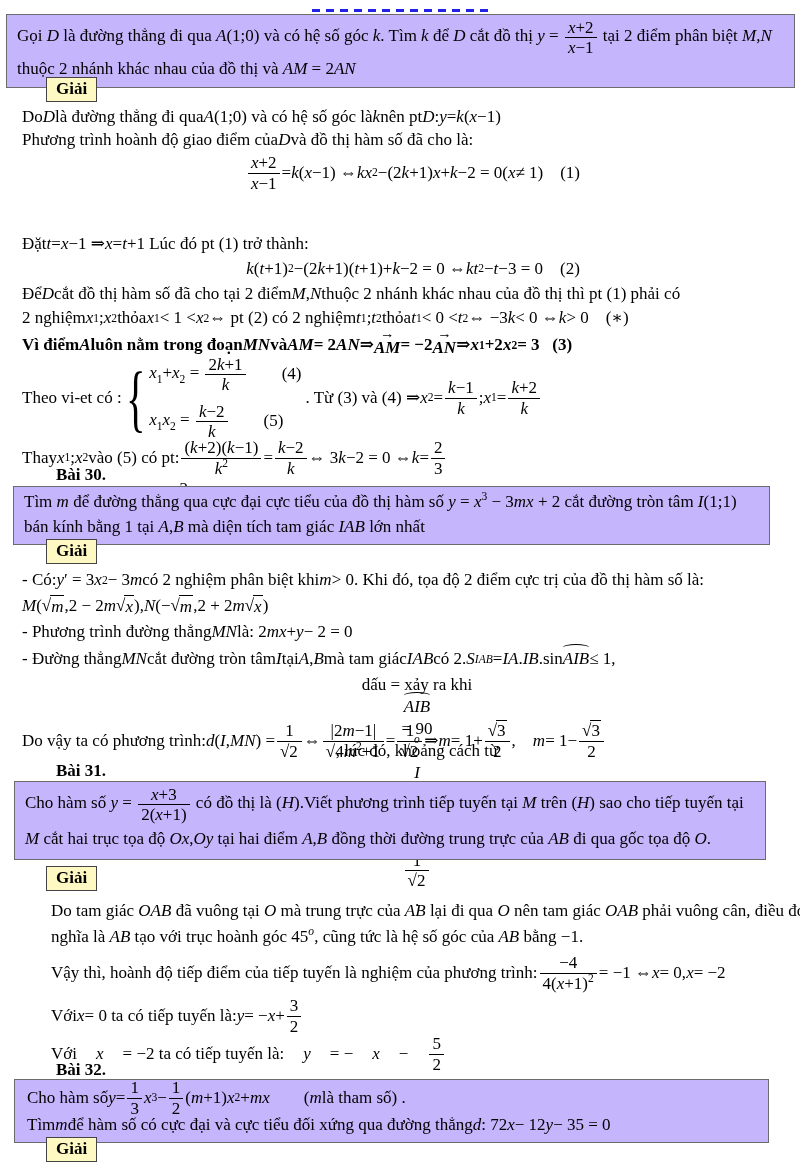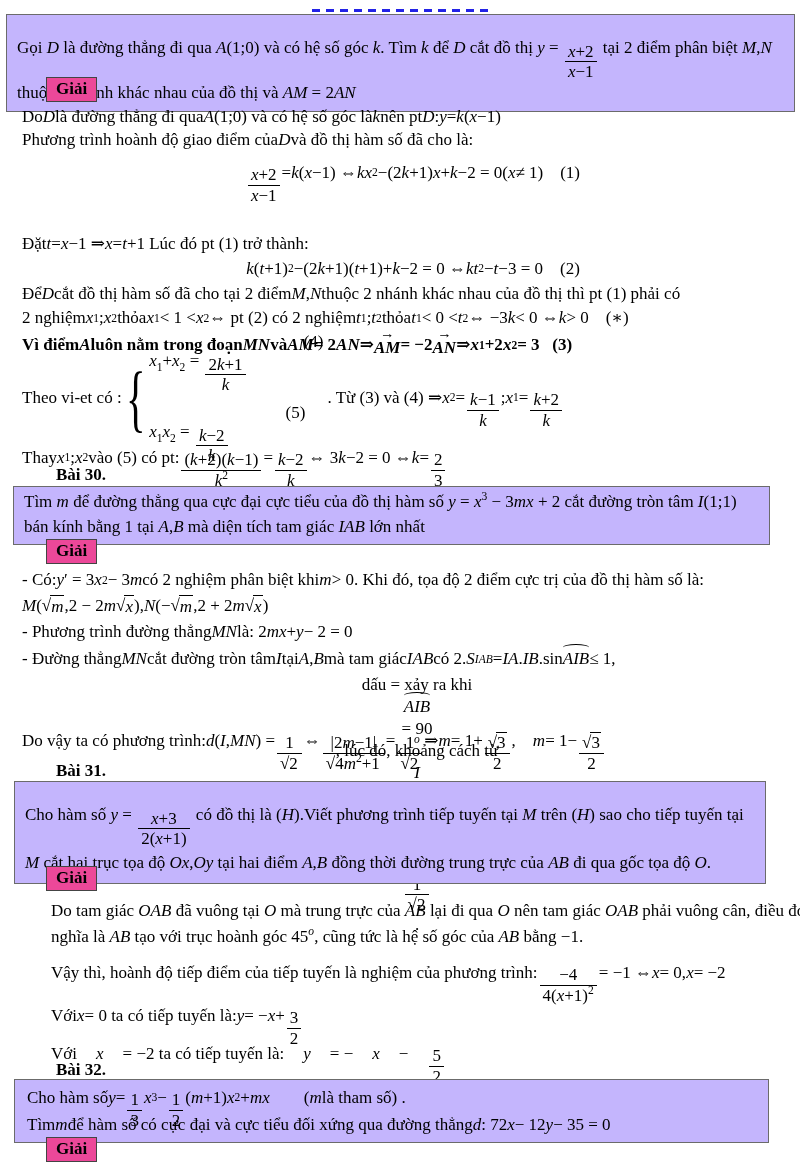--- a/index.html
+++ b/index.html
@@ -3,43 +3,43 @@
 <meta charset="utf-8">
 <style>
   html,body{margin:0;padding:0;background:#fff;}
   body{width:800px;height:1167px;position:relative;overflow:hidden;
        font-family:"Liberation Serif","DejaVu Serif","DejaVu Sans",serif;
        font-size:17px;color:#000;line-height:1.3;}
   .blk{position:absolute;left:14px;width:800px;}
   .topdeco{position:absolute;top:9px;left:312px;width:182px;height:3px;
            background:repeating-linear-gradient(90deg,#2323e6 0 8px,transparent 8px 14px);}
   .pbox{border:1px solid #6b6b6b;background:#c4b5fd;padding:3px 10px 5px 10px;box-sizing:border-box;}
-  .solve{display:inline-block;border:1px solid #444;padding:0px 9px 1px 9px;font-weight:bold;background:#ec4899;}
+  .solve{display:inline-block;border:1px solid #444;padding:0px 9px 1px 9px;font-weight:bold;background:#fef9c3;}
   .btitle{font-weight:bold;padding-left:42px;}
   .ln{display:flex;align-items:center;padding:0 2px 0 8px;}
   .ctr{justify-content:center;padding-left:0;}
   
   i{font-style:italic;}
   sup,sub{font-size:68%;line-height:0;}
   .fr{display:inline-flex;flex-direction:column;text-align:center;vertical-align:middle;
-      line-height:1.12;padding:0 2px;margin-top:24px;}
+      line-height:1.12;padding:0 2px;}
   .fr .n{display:block;padding:0 3px;}
   .fr .d{display:block;border-top:1px solid #000;padding:0 3px;}
   .rt{margin-right:-1px;}
   .vin{border-top:1.2px solid #000;padding:0 1px;}
   .vec{position:relative;display:inline-block;margin-top:6px;}
   .vec::after{content:"\2192";position:absolute;left:0;right:0;top:-0.95em;
               font-size:0.85em;text-align:center;font-style:normal;letter-spacing:0;}
   .hat{position:relative;display:inline-block;}
   .hat::before{content:"";position:absolute;left:0;right:0;top:-4px;height:6px;
                border-top:1.4px solid #000;border-radius:100% 100% 0 0;}
   .cbrace{font-size:74px;font-weight:400;line-height:0.95;display:inline-block;
           vertical-align:middle;transform:scaleX(0.55);margin:0 -8px 0 -4px;}
   .ccol{display:inline-flex;flex-direction:column;gap:8px;vertical-align:middle;margin:0 4px;}
-  .crow{display:flex;gap:22px;}
+  .crow{display:flex;align-items:center;}
   .clab{margin-left:34px;}
   .stmt{line-height:1.45;}
 </style>
 </head>
 <body>
 
 <div class="topdeco"></div>
 
 <div class="blk pbox" style="top:14px;left:6px;width:789px;">
   <div class="stmt">Gọi <i>D</i> là đường thẳng đi qua <i>A</i>(1;0) và có hệ số góc <i>k</i>. Tìm <i>k</i> để <i>D</i> cắt đồ thị <i>y</i> = <span class="fr">

